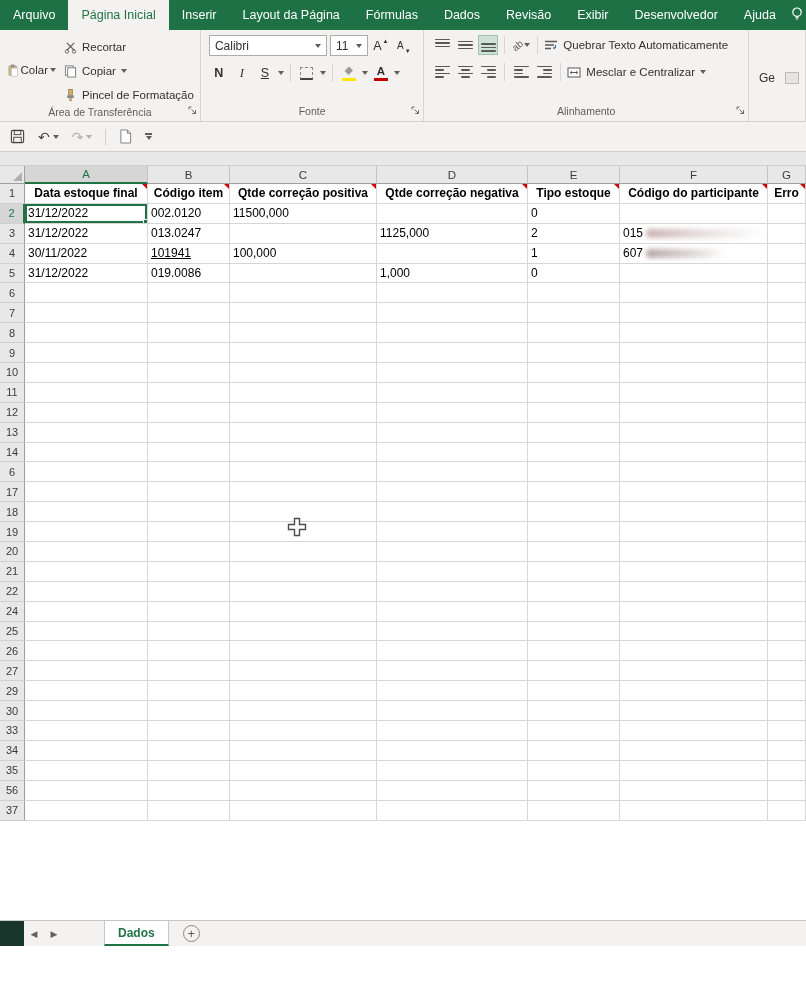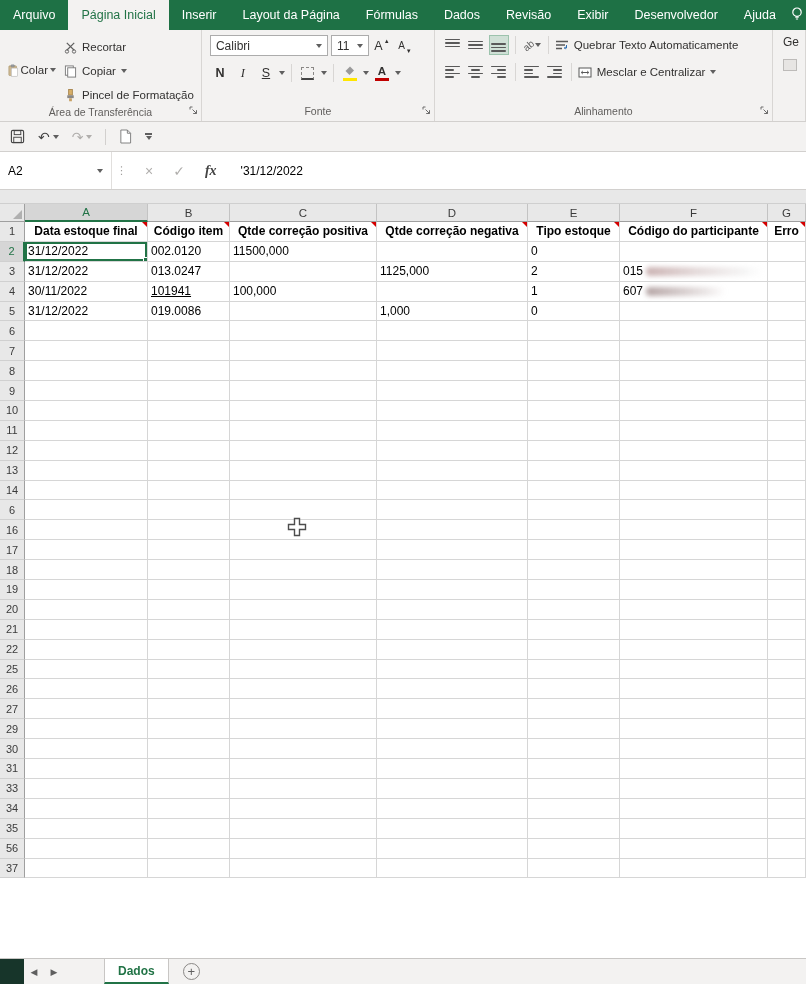--- a/index.html
+++ b/index.html
@@ -51,21 +51,21 @@
   .lines-icon.c i.s { width:60%; align-self:center; }
   .lines-icon.r i.s { width:60%; align-self:flex-end; }
   .lines-icon.vt { justify-content:flex-start; }
   .lines-icon.vm { justify-content:center; }
   .lines-icon.vb { justify-content:flex-end; }
   .tool.pressed { background:#cfe0d6; border:1px solid #9cc3ad; }
   .orient { font-size:10px; color:#595959; transform:rotate(-40deg); }
   .txtbtn { display:flex; align-items:center; gap:5px; white-space:nowrap; }
 
   .g-number { flex:1; }
-  .g-number .rg-content { flex-direction:column; gap:10px; padding-left:10px; }
+  .g-number .rg-content { flex-direction:row; gap:10px; padding-left:10px; }
 
   
   .qat { height:30px; background:#f3f2f1; border-bottom:1px solid #d2d0ce; display:flex; align-items:center; gap:13px; padding-left:10px; font-size:14px; color:#444; }
   .qat .grp { display:flex; align-items:center; gap:3px; }
   .qat .dim { color:#b0aeac; }
   .qat .qsep { width:1px; height:16px; background:#d2d0ce; }
   .qat-more { display:flex; flex-direction:column; align-items:center; gap:1px; }
   .qat-more .bar { width:7px; height:1.5px; background:#5f5f5f; }
 
   
@@ -388,33 +388,20 @@
         <path d="M2 1 h7 l3.5 3.5 v10.5 h-10.5 z" fill="#fff" stroke="#7a7a7a"></path>
         <path d="M9 1 v3.5 h3.5" fill="none" stroke="#7a7a7a"></path>
       </svg>
     </div>
     <div class="qat-more">
       <span class="bar"></span>
       <span class="dd"></span>
     </div>
   </div>
 
-  <div class="formula-row">
-    <div class="name-box">
-      <span>A2</span>
-      <span class="dd"></span>
-    </div>
-    <span class="more-v">⋮</span>
-    <div class="fbtns">
-      <span class="fbtn">×</span>
-      <span class="fbtn">✓</span>
-      <span class="fbtn fx">fx</span>
-    </div>
-    <div class="formula-input">'31/12/2022</div>
-  </div>
 
   <div class="gap-band"></div>
 
   <div class="grid-body">
       <div class="g-header-row">
         <div class="corner">
           <div class="corner-tri"></div>
         </div>
         <div class="colhdr sel" style="width: 123px; flex-basis: 123px;">A</div>
         <div class="colhdr" style="width: 82px; flex-basis: 82px;">B</div>
@@ -629,30 +616,20 @@
         <div class="rowhdr">6</div>
         <div class="cell" style="width: 123px; flex-basis: 123px;"></div>
         <div class="cell" style="width: 82px; flex-basis: 82px;"></div>
         <div class="cell" style="width: 147px; flex-basis: 147px;"></div>
         <div class="cell" style="width: 151px; flex-basis: 151px;"></div>
         <div class="cell" style="width: 92px; flex-basis: 92px;"></div>
         <div class="cell" style="width: 148px; flex-basis: 148px;"></div>
         <div class="cell" style="width: 38px; flex-basis: 38px;"></div>
       </div>
       <div class="g-row">
-        <div class="rowhdr">16</div>
-        <div class="cell" style="width: 123px; flex-basis: 123px;"></div>
-        <div class="cell" style="width: 82px; flex-basis: 82px;"></div>
-        <div class="cell" style="width: 147px; flex-basis: 147px;"></div>
-        <div class="cell" style="width: 151px; flex-basis: 151px;"></div>
-        <div class="cell" style="width: 92px; flex-basis: 92px;"></div>
-        <div class="cell" style="width: 148px; flex-basis: 148px;"></div>
-        <div class="cell" style="width: 38px; flex-basis: 38px;"></div>
-      </div>
-      <div class="g-row">
         <div class="rowhdr">17</div>
         <div class="cell" style="width: 123px; flex-basis: 123px;"></div>
         <div class="cell" style="width: 82px; flex-basis: 82px;"></div>
         <div class="cell" style="width: 147px; flex-basis: 147px;"></div>
         <div class="cell" style="width: 151px; flex-basis: 151px;"></div>
         <div class="cell" style="width: 92px; flex-basis: 92px;"></div>
         <div class="cell" style="width: 148px; flex-basis: 148px;"></div>
         <div class="cell" style="width: 38px; flex-basis: 38px;"></div>
       </div>
       <div class="g-row">
@@ -699,20 +676,30 @@
         <div class="rowhdr">22</div>
         <div class="cell" style="width: 123px; flex-basis: 123px;"></div>
         <div class="cell" style="width: 82px; flex-basis: 82px;"></div>
         <div class="cell" style="width: 147px; flex-basis: 147px;"></div>
         <div class="cell" style="width: 151px; flex-basis: 151px;"></div>
         <div class="cell" style="width: 92px; flex-basis: 92px;"></div>
         <div class="cell" style="width: 148px; flex-basis: 148px;"></div>
         <div class="cell" style="width: 38px; flex-basis: 38px;"></div>
       </div>
       <div class="g-row">
+        <div class="rowhdr">24</div>
+        <div class="cell" style="width: 123px; flex-basis: 123px;"></div>
+        <div class="cell" style="width: 82px; flex-basis: 82px;"></div>
+        <div class="cell" style="width: 147px; flex-basis: 147px;"></div>
+        <div class="cell" style="width: 151px; flex-basis: 151px;"></div>
+        <div class="cell" style="width: 92px; flex-basis: 92px;"></div>
+        <div class="cell" style="width: 148px; flex-basis: 148px;"></div>
+        <div class="cell" style="width: 38px; flex-basis: 38px;"></div>
+      </div>
+      <div class="g-row">
         <div class="rowhdr">25</div>
         <div class="cell" style="width: 123px; flex-basis: 123px;"></div>
         <div class="cell" style="width: 82px; flex-basis: 82px;"></div>
         <div class="cell" style="width: 147px; flex-basis: 147px;"></div>
         <div class="cell" style="width: 151px; flex-basis: 151px;"></div>
         <div class="cell" style="width: 92px; flex-basis: 92px;"></div>
         <div class="cell" style="width: 148px; flex-basis: 148px;"></div>
         <div class="cell" style="width: 38px; flex-basis: 38px;"></div>
       </div>
       <div class="g-row">
@@ -740,30 +727,20 @@
         <div class="cell" style="width: 123px; flex-basis: 123px;"></div>
         <div class="cell" style="width: 82px; flex-basis: 82px;"></div>
         <div class="cell" style="width: 147px; flex-basis: 147px;"></div>
         <div class="cell" style="width: 151px; flex-basis: 151px;"></div>
         <div class="cell" style="width: 92px; flex-basis: 92px;"></div>
         <div class="cell" style="width: 148px; flex-basis: 148px;"></div>
         <div class="cell" style="width: 38px; flex-basis: 38px;"></div>
       </div>
       <div class="g-row">
         <div class="rowhdr">30</div>
-        <div class="cell" style="width: 123px; flex-basis: 123px;"></div>
-        <div class="cell" style="width: 82px; flex-basis: 82px;"></div>
-        <div class="cell" style="width: 147px; flex-basis: 147px;"></div>
-        <div class="cell" style="width: 151px; flex-basis: 151px;"></div>
-        <div class="cell" style="width: 92px; flex-basis: 92px;"></div>
-        <div class="cell" style="width: 148px; flex-basis: 148px;"></div>
-        <div class="cell" style="width: 38px; flex-basis: 38px;"></div>
-      </div>
-      <div class="g-row">
-        <div class="rowhdr">31</div>
         <div class="cell" style="width: 123px; flex-basis: 123px;"></div>
         <div class="cell" style="width: 82px; flex-basis: 82px;"></div>
         <div class="cell" style="width: 147px; flex-basis: 147px;"></div>
         <div class="cell" style="width: 151px; flex-basis: 151px;"></div>
         <div class="cell" style="width: 92px; flex-basis: 92px;"></div>
         <div class="cell" style="width: 148px; flex-basis: 148px;"></div>
         <div class="cell" style="width: 38px; flex-basis: 38px;"></div>
       </div>
       <div class="g-row">
         <div class="rowhdr">33</div>

